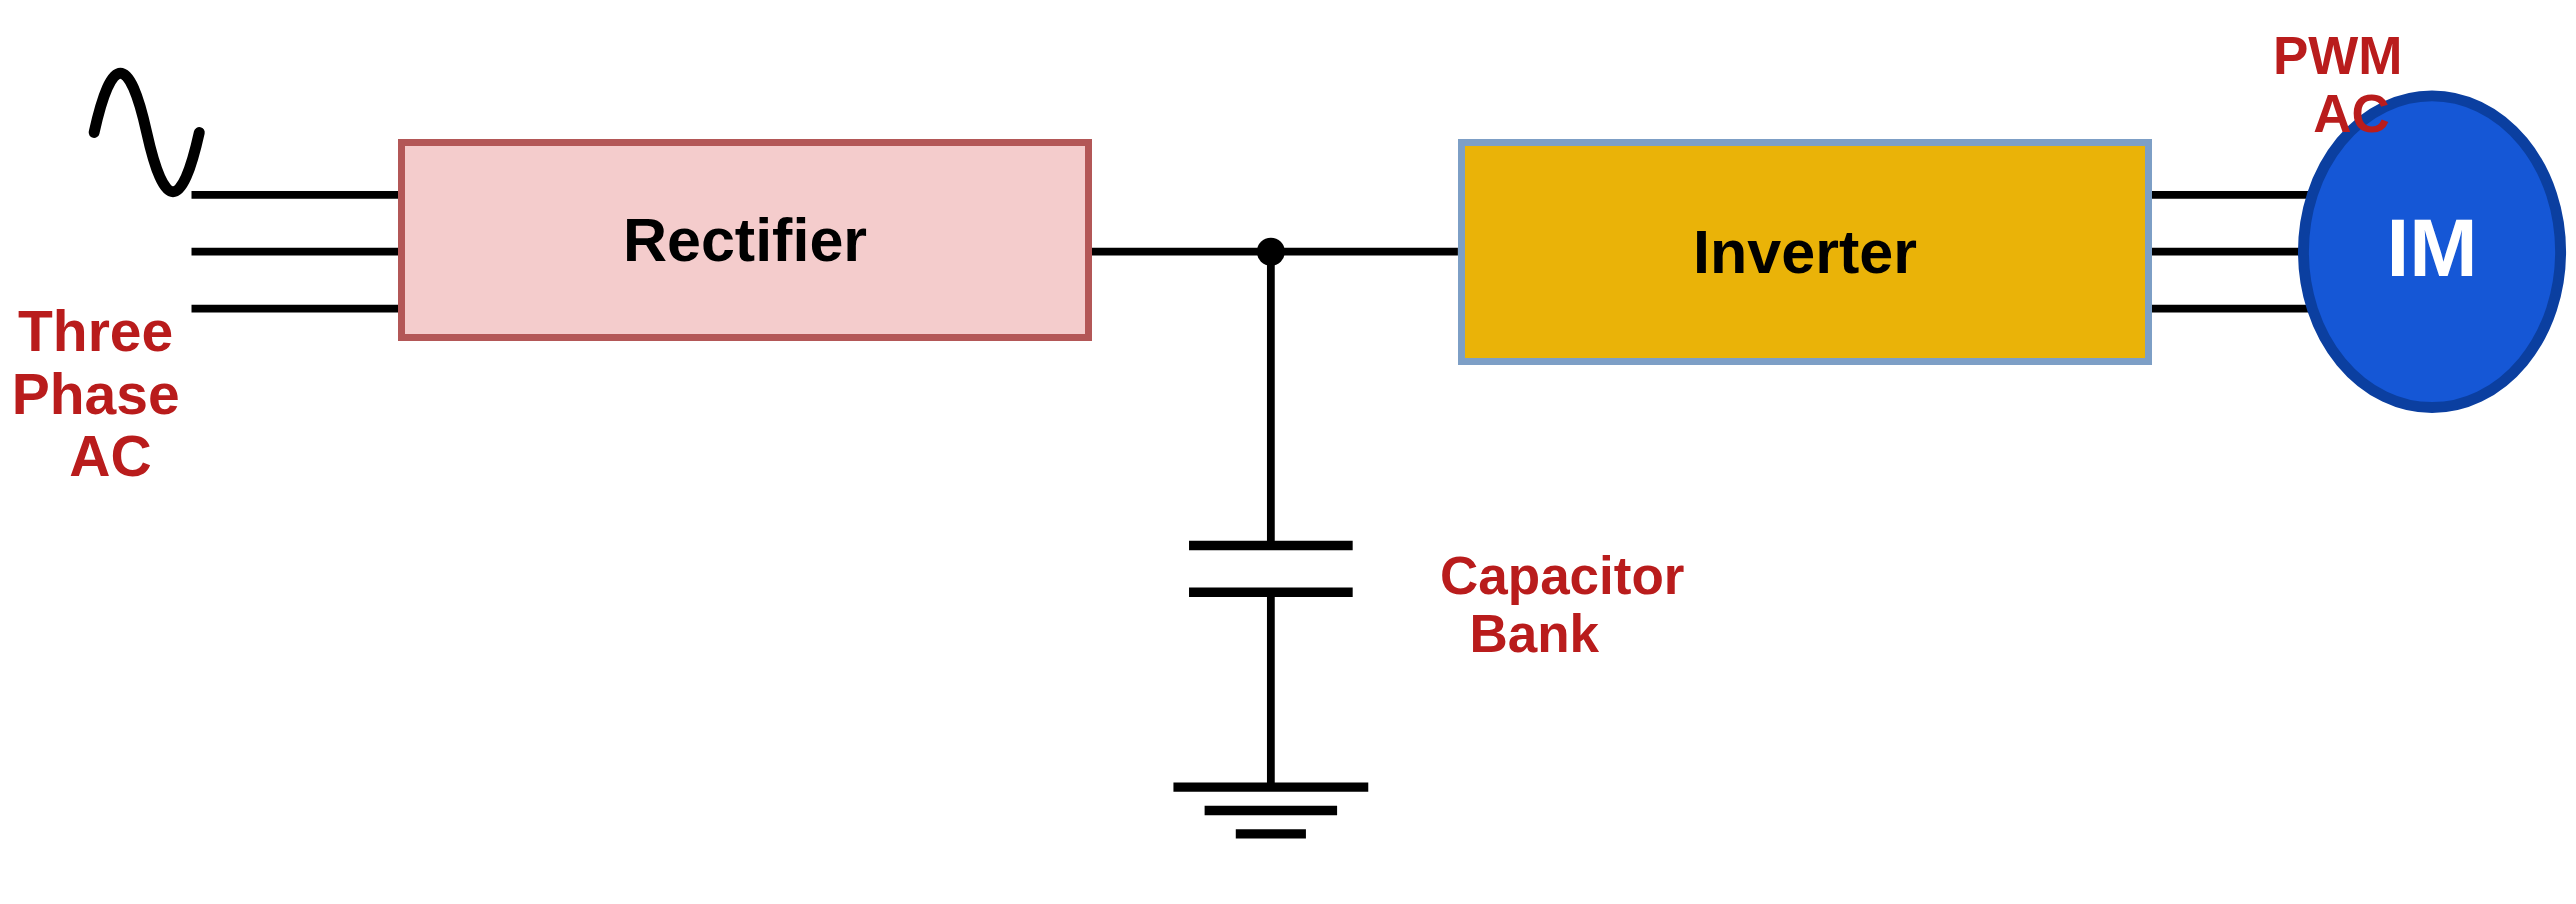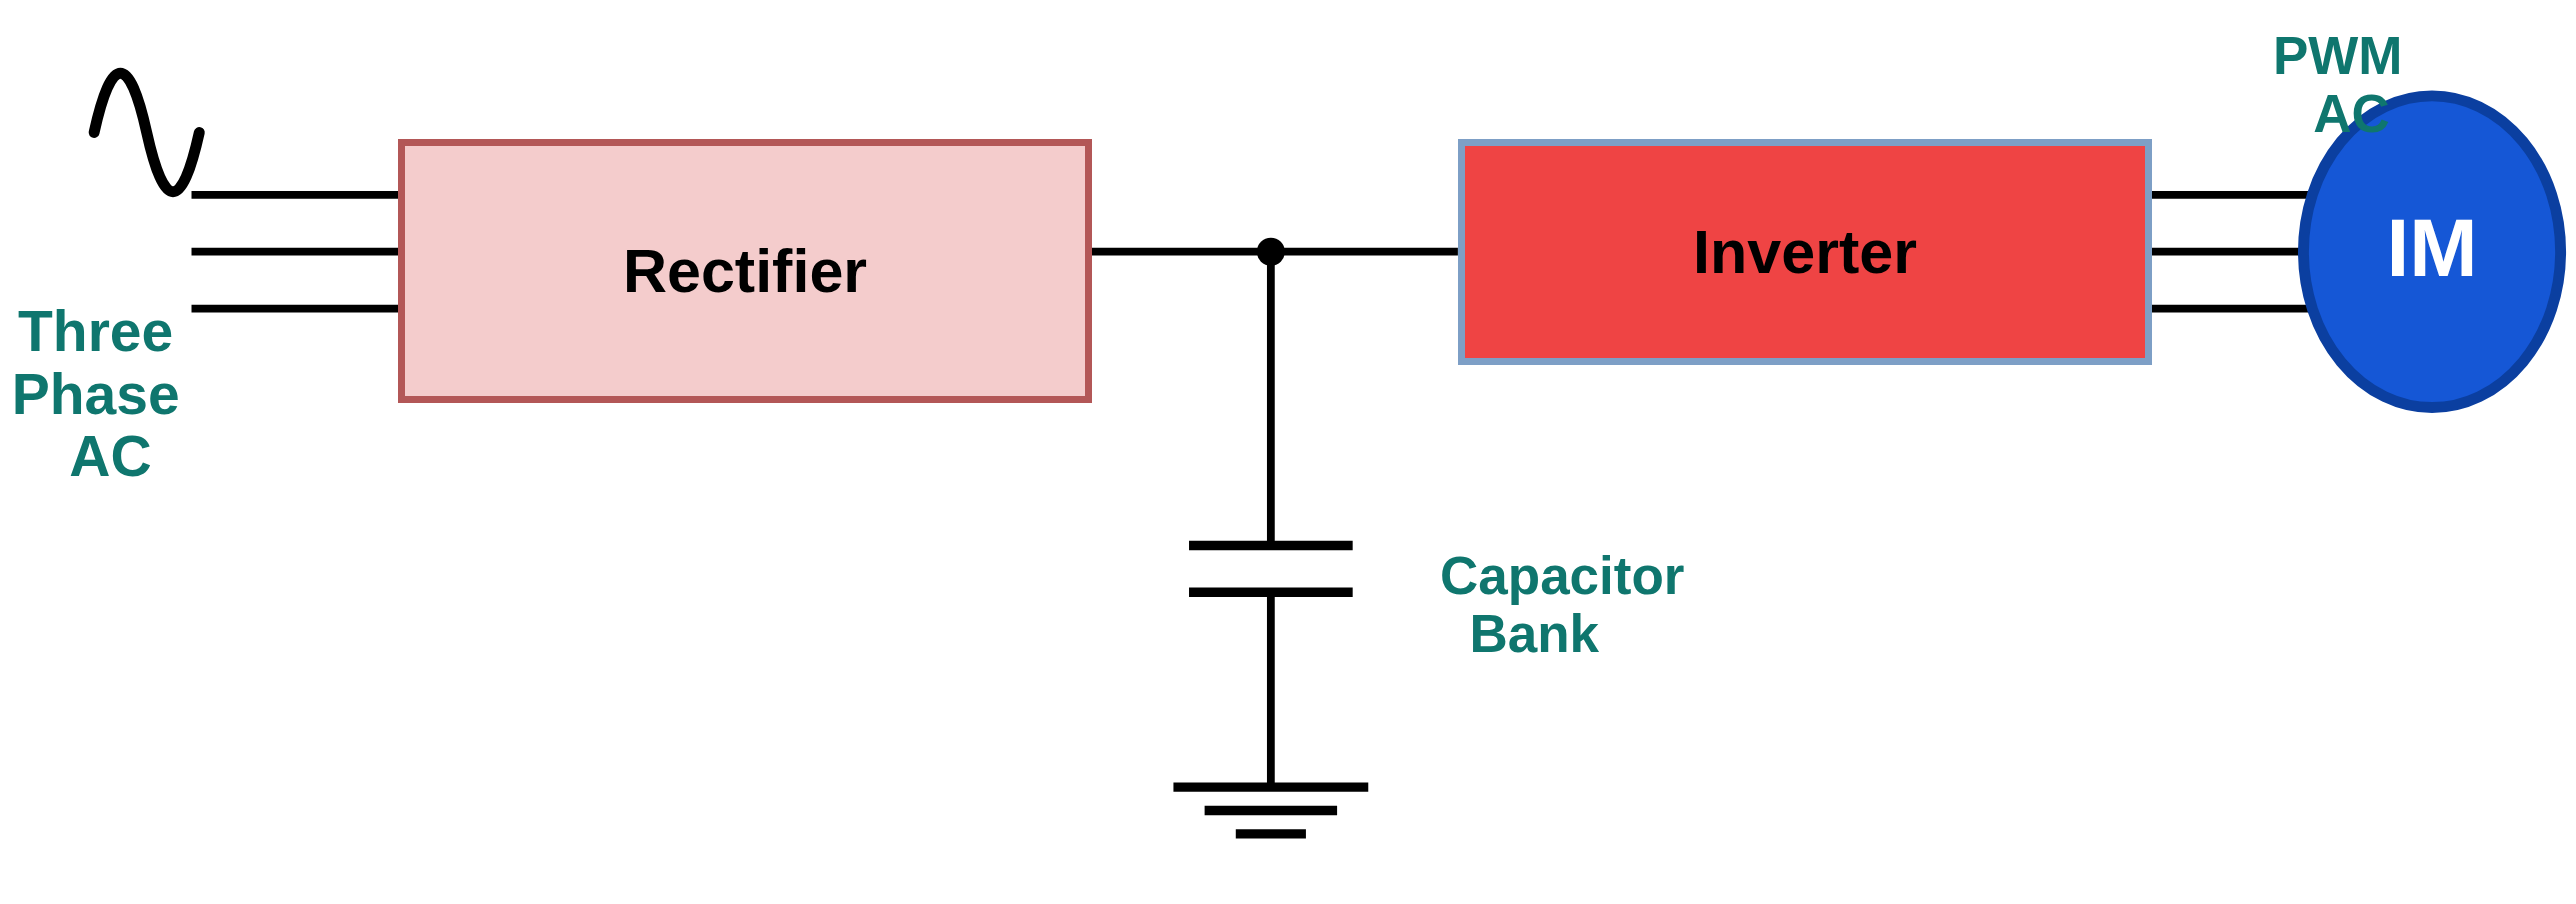--- a/index.html
+++ b/index.html
@@ -9,21 +9,21 @@
     font-family: Arial, Helvetica, sans-serif;
   }
   .canvas {
     position: relative;
     width: 2576px;
     height: 904px;
   }
   .label {
     position: absolute;
     font-weight: 700;
-    color: #0f766e;
+    color: #b91c1c;
     white-space: pre;
     line-height: 1.1;
     text-align: center;
   }
   .box {
     position: absolute;
     box-sizing: border-box;
     display: flex;
     align-items: center;
     justify-content: center;
@@ -57,25 +57,25 @@
       <line x1="1630" y1="760" x2="1630" y2="1010" stroke="#000000" stroke-width="10" stroke-linecap="butt"></line>
       <line x1="1505" y1="1010" x2="1755" y2="1010" stroke="#000000" stroke-width="12" stroke-linecap="butt"></line>
       <line x1="1545" y1="1040" x2="1715" y2="1040" stroke="#000000" stroke-width="12" stroke-linecap="butt"></line>
       <line x1="1585" y1="1070" x2="1675" y2="1070" stroke="#000000" stroke-width="12" stroke-linecap="butt"></line>
       <line x1="2760" y1="250" x2="2970" y2="250" stroke="#000000" stroke-width="10" stroke-linecap="butt"></line>
       <line x1="2760" y1="323" x2="2970" y2="323" stroke="#000000" stroke-width="10" stroke-linecap="butt"></line>
       <line x1="2760" y1="396" x2="2970" y2="396" stroke="#000000" stroke-width="10" stroke-linecap="butt"></line>
       <ellipse cx="3120" cy="323" rx="165" ry="200" fill="#1557d6" stroke="#0b3fa0" stroke-width="14"></ellipse>
     </svg>
 
-  <div class="box" id="rectifier-box" style="left: 398px; top: 139px; width: 694px; height: 264px; background: rgb(244, 204, 204); border: 7.8px solid rgb(179, 87, 87); font-size: 61px;">
+  <div class="box" id="rectifier-box" style="left: 398px; top: 139px; width: 694px; height: 202px; background: rgb(244, 204, 204); border: 7.8px solid rgb(179, 87, 87); font-size: 61px;">
     <span>Rectifier</span>
   </div>
 
-  <div class="box" id="inverter-box" style="left: 1458px; top: 139px; width: 694px; height: 226px; background: #ef4444; border: 7.8px solid rgb(125, 159, 198); font-size: 61px;">
+  <div class="box" id="inverter-box" style="left: 1458px; top: 139px; width: 694px; height: 226px; background: #eab308; border: 7.8px solid rgb(125, 159, 198); font-size: 61px;">
     <span>Inverter</span>
   </div>
 
   <div class="label" id="motor-label" style="left: 2362px; top: 203px; width: 140px; font-size: 82px; color: rgb(255, 255, 255);">IM</div>
 
   <div class="label" id="input-label" style="left: 11.7px; top: 300px; font-size: 57px; text-align: center;">Three
 Phase
   AC</div>
 
 

